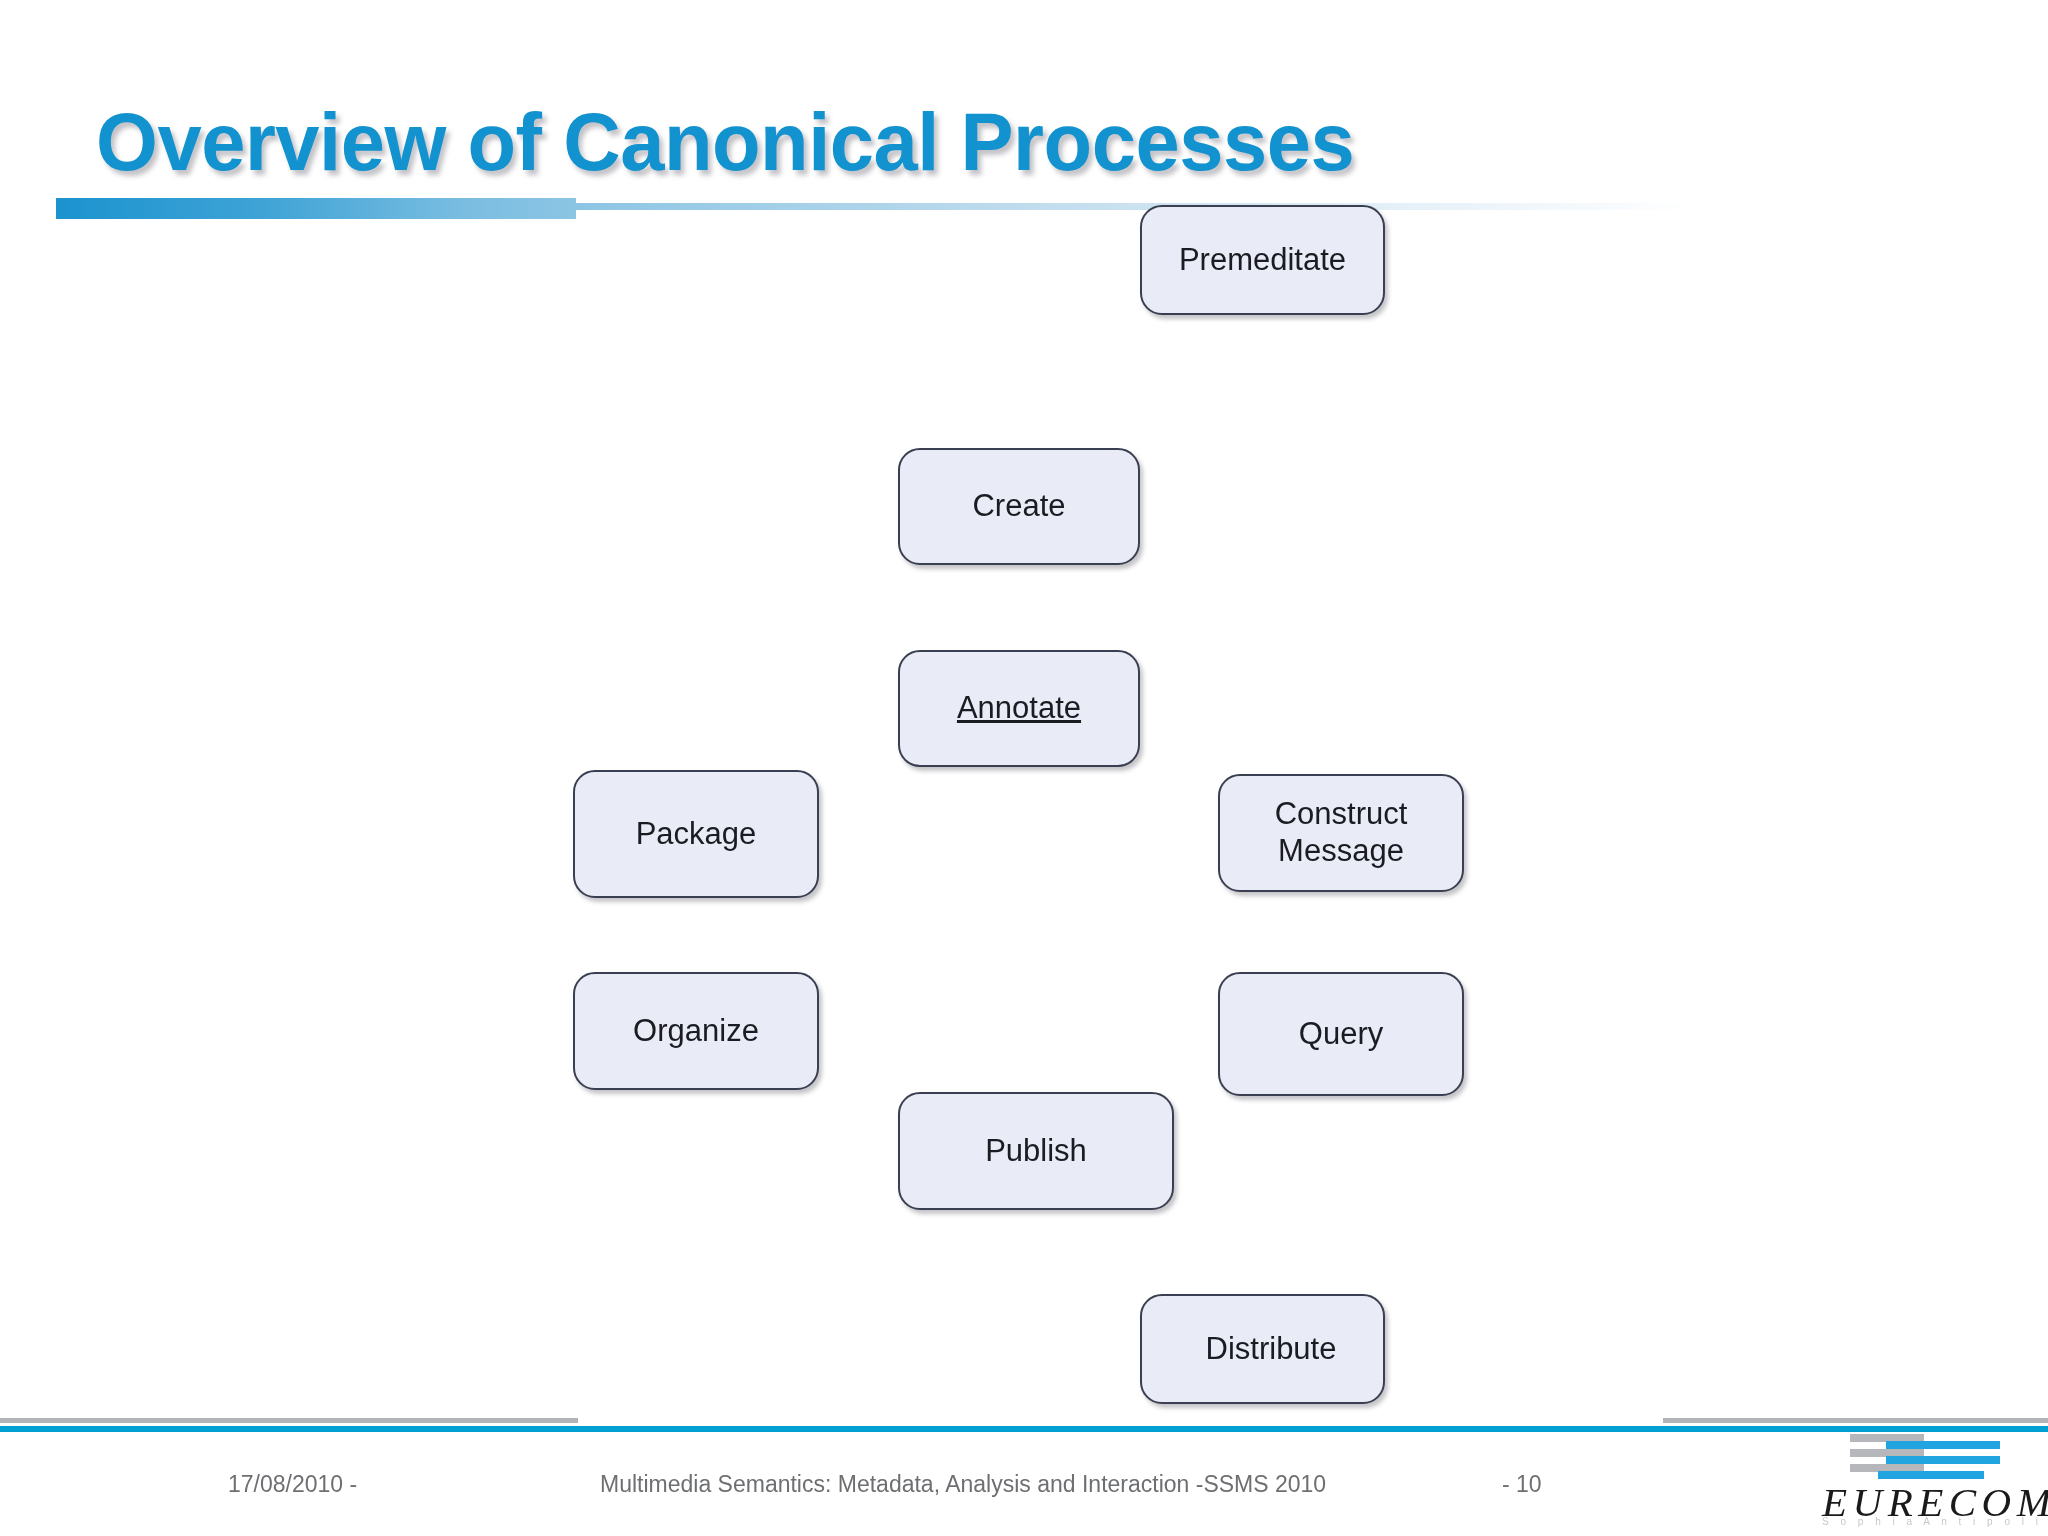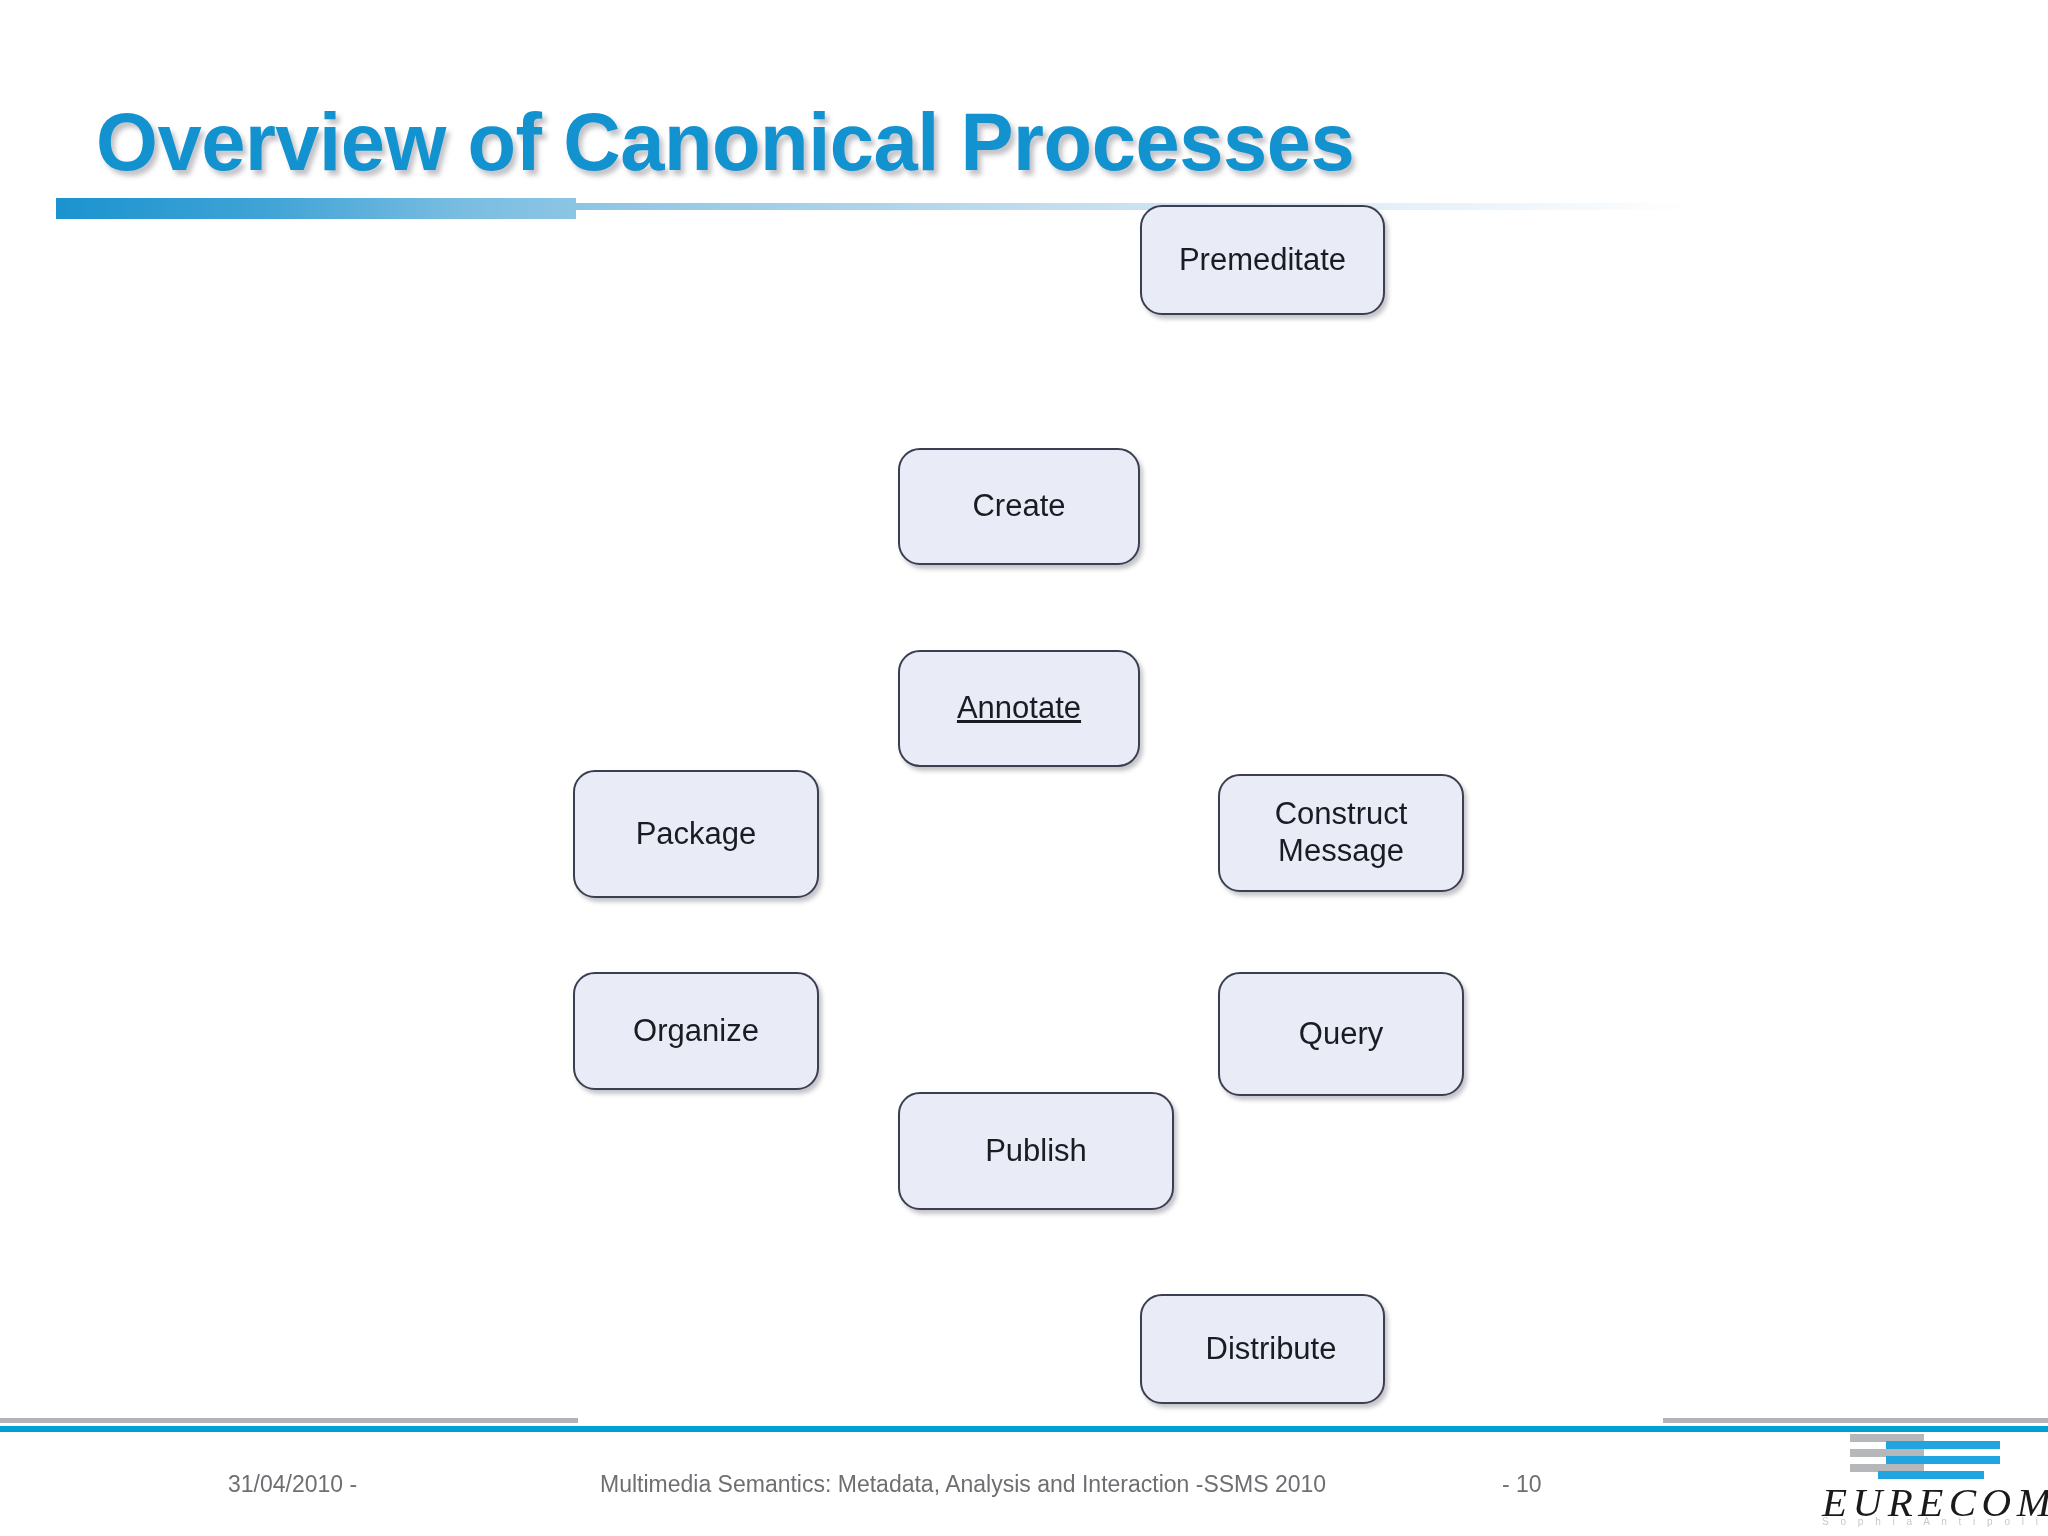--- a/index.html
+++ b/index.html
@@ -186,21 +186,21 @@
       <div class="node" style="left: 573px; top: 972px; width: 246px; height: 118px; background: rgb(233, 236, 246); border-color: rgb(58, 63, 81);">Organize</div>
       <div class="node" style="left: 1218px; top: 972px; width: 246px; height: 124px; background: rgb(233, 236, 246); border-color: rgb(58, 63, 81);">Query</div>
       <div class="node" style="left: 898px; top: 1092px; width: 276px; height: 118px; background: rgb(233, 236, 246); border-color: rgb(58, 63, 81);">Publish</div>
       <div class="node" style="left: 1140px; top: 1294px; width: 245px; height: 110px; background: rgb(233, 236, 246); border-color: rgb(58, 63, 81); padding-left: 17px;">Distribute</div>
     </div>
 
   <div id="footer-rule-gray-left"></div>
   <div id="footer-rule-gray-right"></div>
   <div id="footer-rule-blue"></div>
 
-  <div class="footer-text" id="footer-date">31/04/2010 -</div>
+  <div class="footer-text" id="footer-date">17/08/2010 -</div>
   <div class="footer-text" id="footer-title">Multimedia Semantics: Metadata, Analysis and Interaction -SSMS 2010</div>
   <div class="footer-text" id="footer-page">- 10</div>
 
   <div id="logo">
     <div id="logo-mark">
       <div class="lbar gray" style="left:0px;   top:2px;  width:74px;"></div>
       <div class="lbar gray" style="left:0px;   top:17px; width:74px;"></div>
       <div class="lbar gray" style="left:0px;   top:32px; width:74px;"></div>
       <div class="lbar blue" style="left:36px;  top:9px;  width:114px;"></div>
       <div class="lbar blue" style="left:36px;  top:24px; width:114px;"></div>

